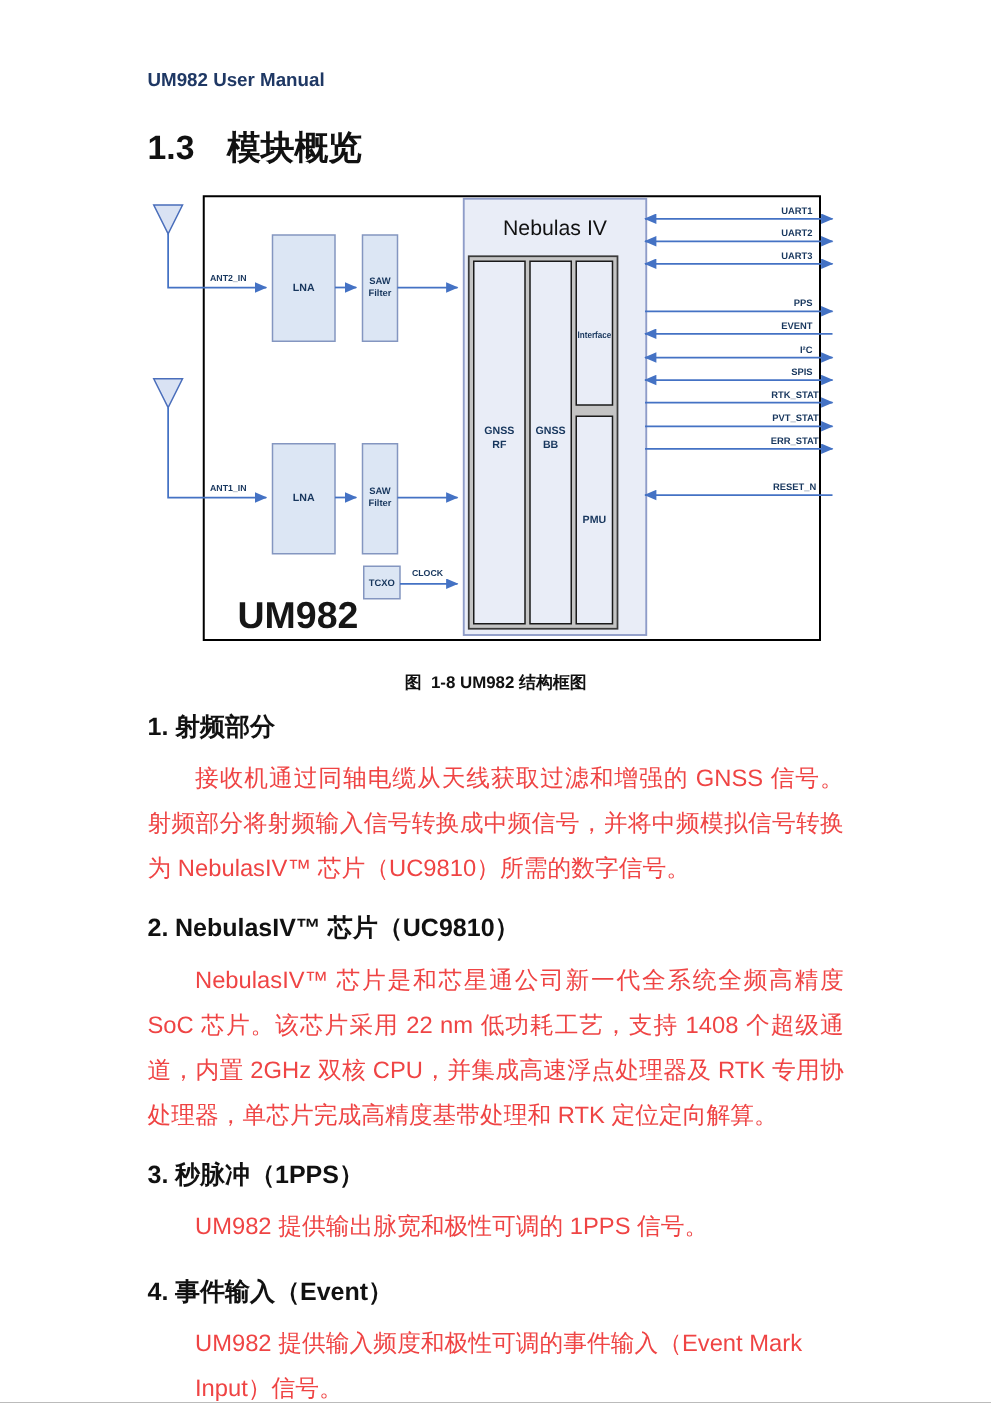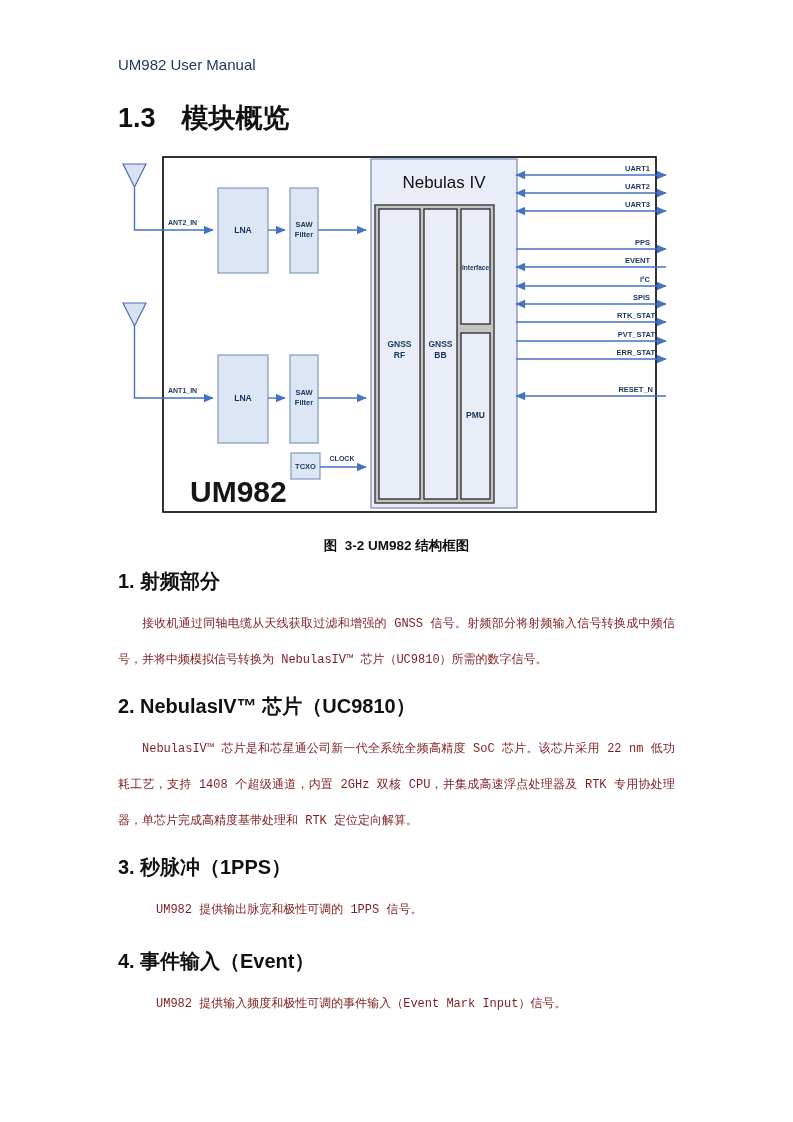--- a/index.html
+++ b/index.html
@@ -8,21 +8,21 @@
     position:relative;
     width:793px; height:1122px;
     background:#ffffff;
     font-family:"Liberation Sans", sans-serif;
     color:#1a1a1a;
     overflow:hidden;
     margin:0 auto;
   }
   .doc-header {
     position:absolute; left:118px; top:56px;
-    font-size:15px; font-weight:normal; color:#1F3864;
+    font-size:15px; font-weight:bold; color:#1F3864;
   }
   .section-heading {
     position:absolute; left:118px; top:100px;
     font-size:27px; font-weight:bold; color:#111;
   }
   .section-heading .num { margin-right:26px; }
   .diagram { position:absolute; left:110px; top:150px; }
 
   
   .outer-box { fill:none; stroke:#000; stroke-width:1.6; }
@@ -46,22 +46,22 @@
 
   .figure-caption {
     position:absolute; left:118px; top:537px; width:557px;
     text-align:center; font-size:13.5px; font-weight:bold; color:#111;
     white-space:pre;
   }
   .content { position:absolute; left:118px; top:568px; width:557px; }
   .sec-head { font-size:20px; font-weight:bold; color:#111; margin-bottom:11px; }
   .sec-head .n { display:inline-block; width:22px; }
   .sec-body {
-    font-size:12px; line-height:36px; color:#7f1d1d;
-    text-align:justify; margin-bottom:15px;font-family:Liberation Mono, monospace;
+    font-size:19px; line-height:36px; color:#ef4444;
+    text-align:justify; margin-bottom:15px;
   }
   .sec-body.indent { text-indent:2em; }
   .sec-body.plain { margin-left:38px; text-align:left; margin-bottom:20px; }
   .sec { margin-bottom:4px; }
   .footer {
     position:absolute; left:118px; top:1036px; width:557px;
     display:flex; justify-content:space-between;
     font-size:13px; color:#111;
   }
 </style>
@@ -195,21 +195,21 @@
       <text class="sl" x="545" y="205">ERR_STAT</text>
     </g>
     <g>
       <line class="sig in" x1="406" y1="246" x2="556" y2="246"></line>
       <text class="sl" x="543" y="242">RESET_N</text>
     </g>
 
     <text class="module-label" x="80" y="352">UM982</text>
   </svg>
 
-  <div class="figure-caption">图  3-2 UM982 结构框图</div>
+  <div class="figure-caption">图  1-8 UM982 结构框图</div>
 
   <div class="content">
     <div class="sec">
       <div class="sec-head">
         <span class="n">1.</span><span>射频部分</span>
       </div>
       <p class="sec-body indent">接收机通过同轴电缆从天线获取过滤和增强的 GNSS 信号。射频部分将射频输入信号转换成中频信号，并将中频模拟信号转换为 NebulasIV™ 芯片（UC9810）所需的数字信号。</p>
     </div>
     <div class="sec">
       <div class="sec-head">

